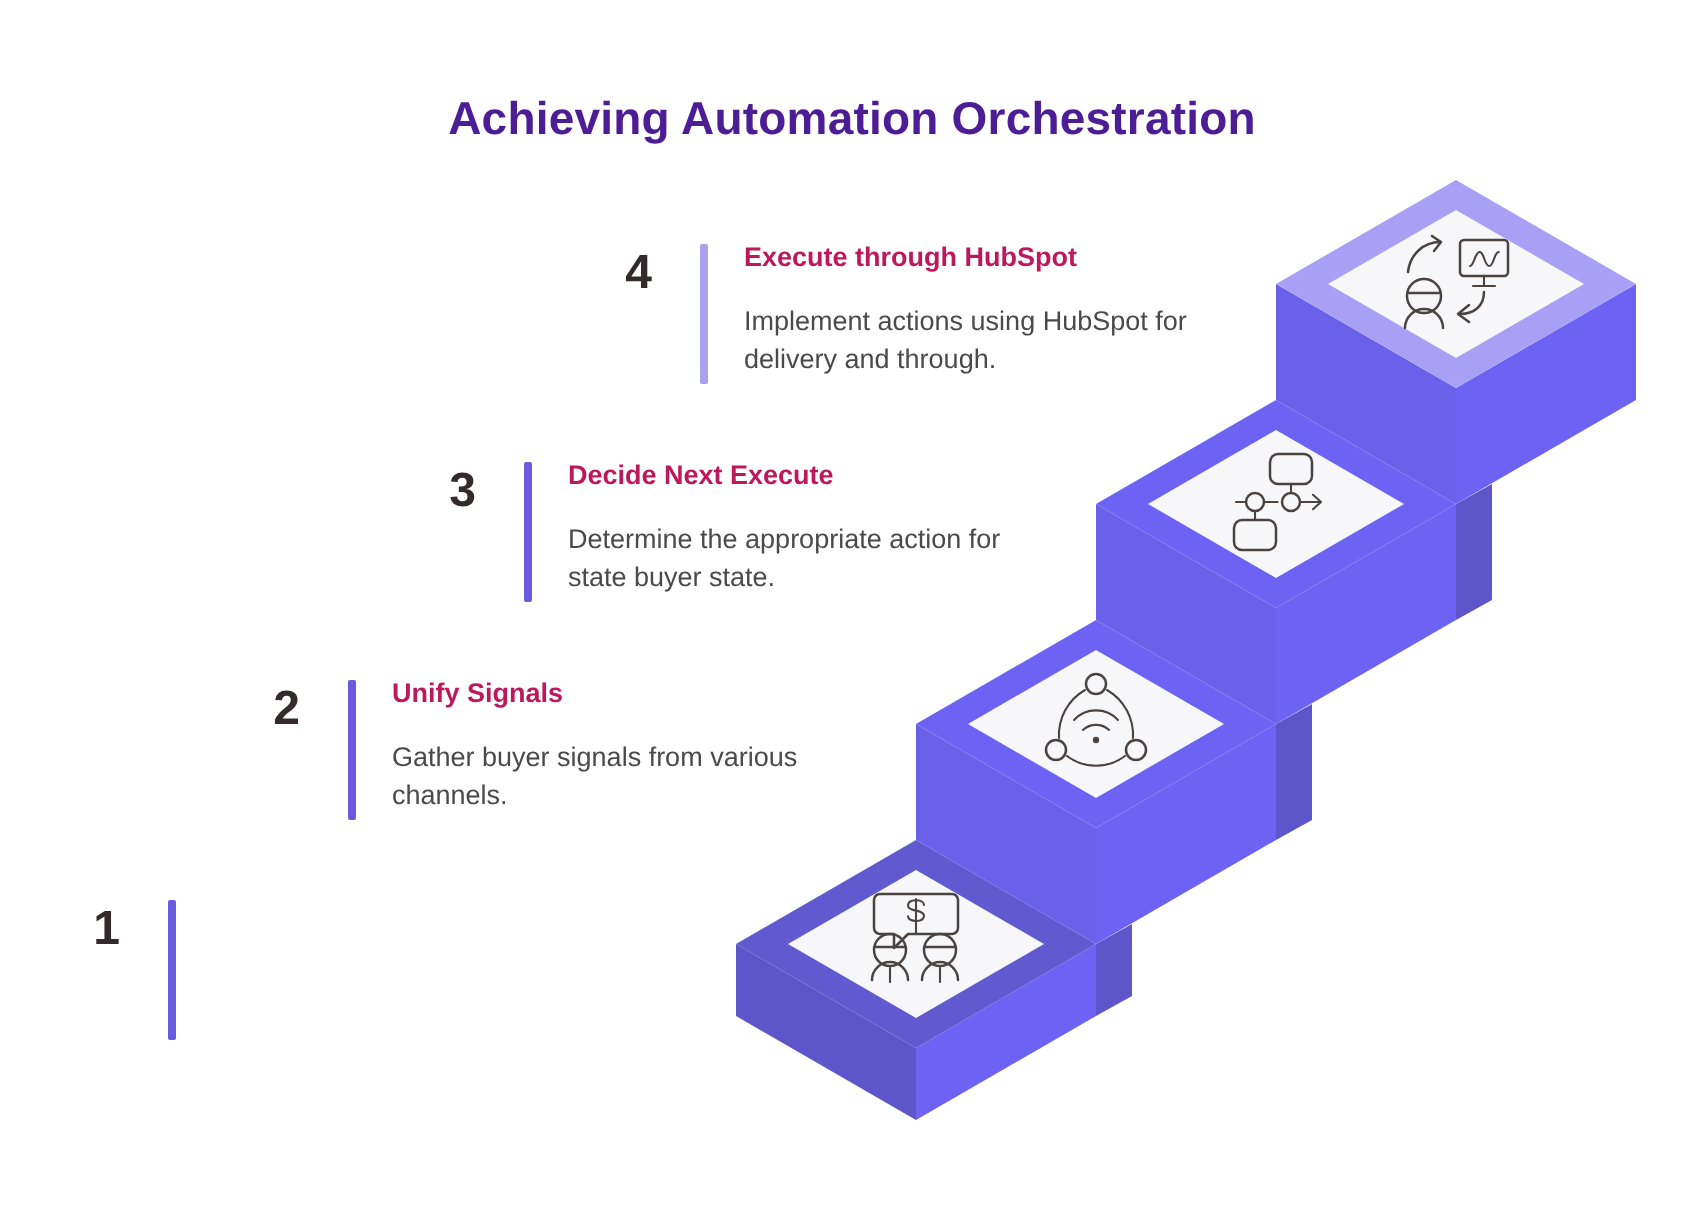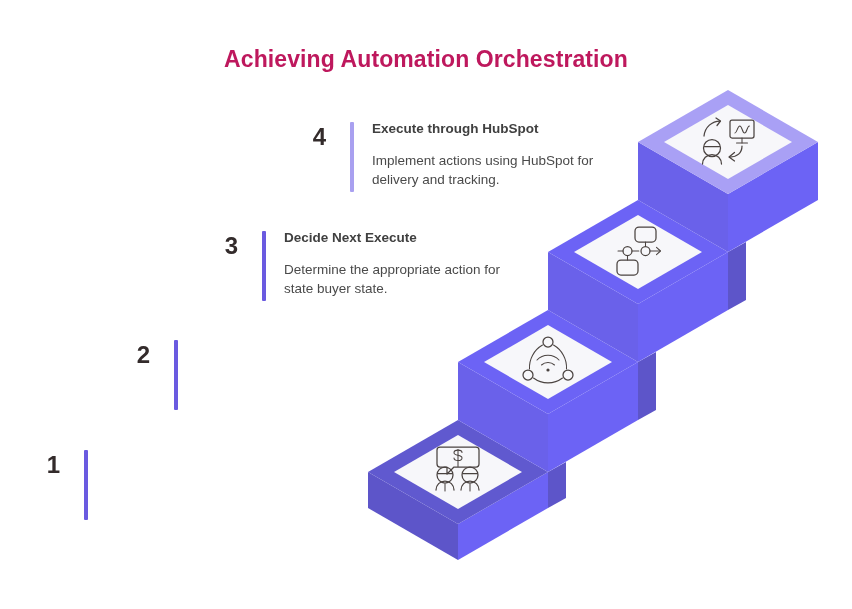--- a/index.html
+++ b/index.html
@@ -21,21 +21,21 @@
 
   
   #page-title {
     position: absolute;
     left: 0;
     top: 46px;
     width: 852px;
     text-align: center;
     font-size: 23px;
     font-weight: bold;
-    color: #be185d;
+    color: #4c1d95;
     letter-spacing: 0.1px;
   }
 
   
   .step-block {
     position: absolute;
     display: flex;
     align-items: flex-start;
   }
   .step-number {
@@ -56,21 +56,21 @@
     border-radius: 1px;
     flex: 0 0 auto;
   }
   .step-text {
     margin-left: 18px;
     flex: 1 1 auto;
   }
   .step-heading {
     font-size: 13.5px;
     font-weight: bold;
-    color: #404040;
+    color: #be185d;
     line-height: 1.3;
     margin-bottom: 13px;
     white-space: nowrap;
   }
   .step-desc {
     font-size: 13.5px;
     color: #4a4a4a;
     line-height: 1.45;
     max-width: 232px;
   }
@@ -243,36 +243,40 @@
       </g>
 
     </svg>
   </div>
 
   <div class="step-block" id="step-block-4">
     <div class="step-number">4</div>
     <div class="accent-bar" style="background:#a9a0f0;"></div>
     <div class="step-text">
       <div class="step-heading">Execute through HubSpot</div>
-      <div class="step-desc">Implement actions using HubSpot for delivery and tracking.</div>
+      <div class="step-desc">Implement actions using HubSpot for delivery and through.</div>
     </div>
   </div>
 
   <div class="step-block" id="step-block-3">
     <div class="step-number">3</div>
     <div class="accent-bar" style="background:#6a5ae0;"></div>
     <div class="step-text">
       <div class="step-heading">Decide Next Execute</div>
       <div class="step-desc">Determine the appropriate action for state buyer state.</div>
     </div>
   </div>
 
   <div class="step-block" id="step-block-2">
     <div class="step-number">2</div>
     <div class="accent-bar" style="background:#6a5ae0;"></div>
+    <div class="step-text">
+      <div class="step-heading">Unify Signals</div>
+      <div class="step-desc">Gather buyer signals from various channels.</div>
+    </div>
   </div>
 
   <div class="step-block" id="step-block-1">
     <div class="step-number">1</div>
     <div class="accent-bar" style="background:#6a5ae0;"></div>
     <div class="step-text">
     </div>
   </div>
 
 </div>

